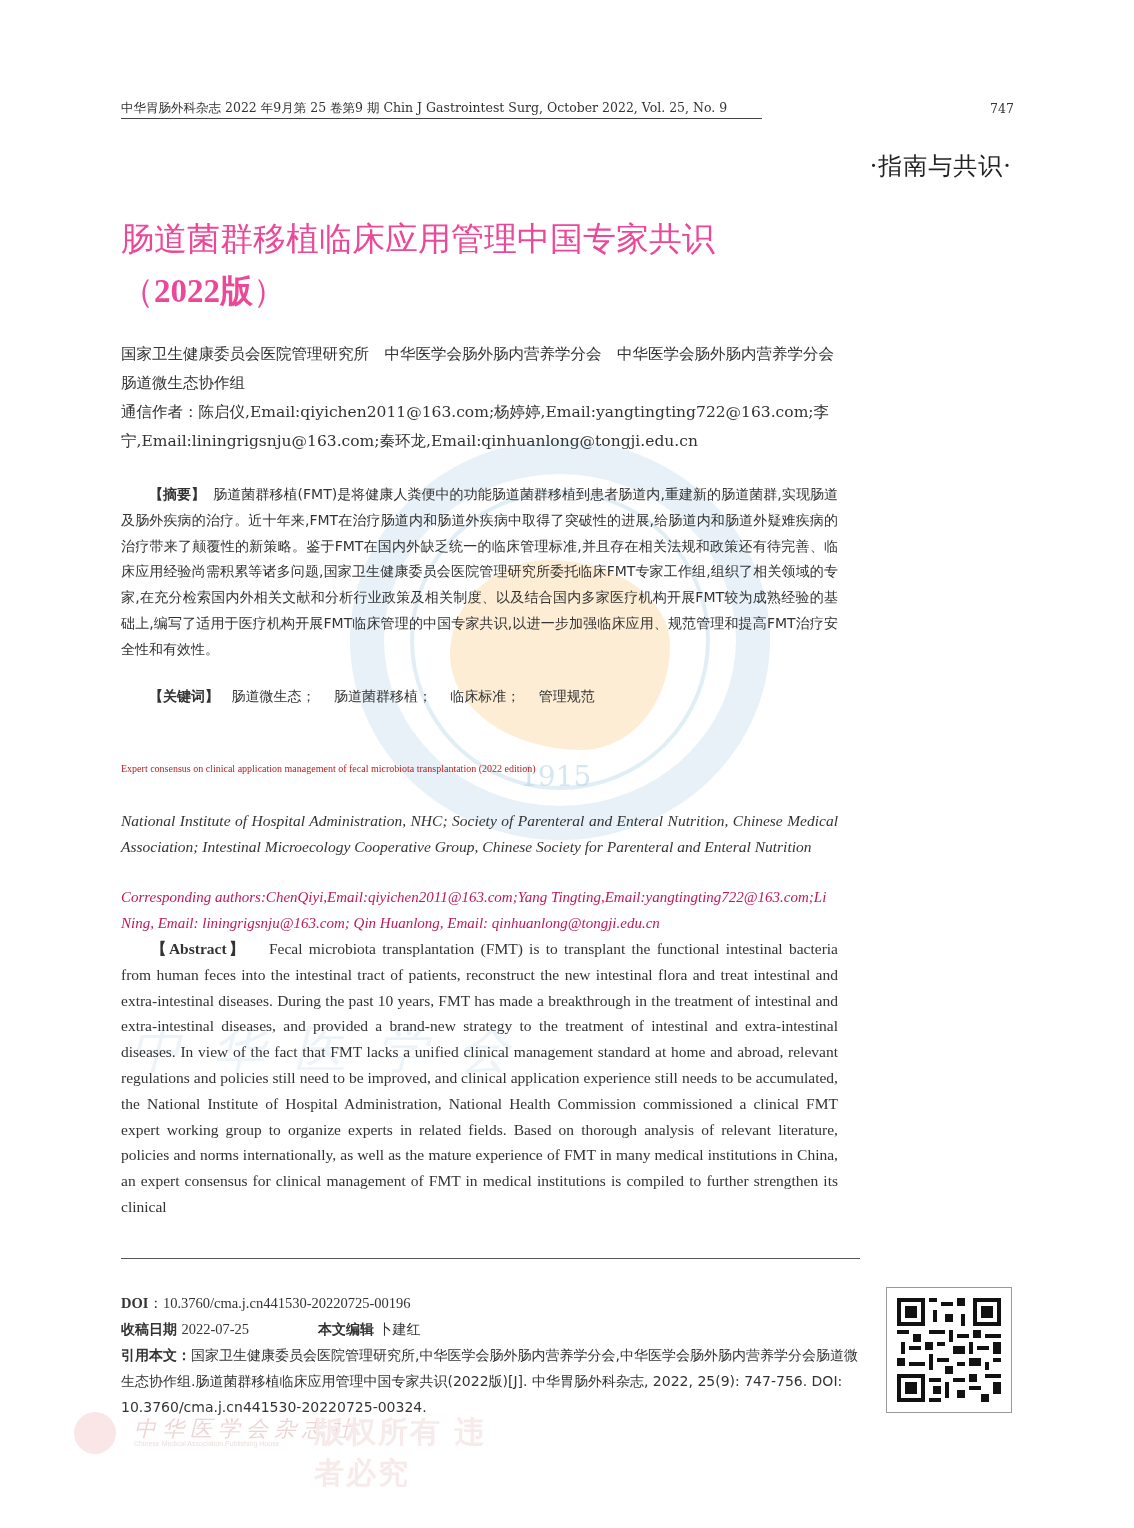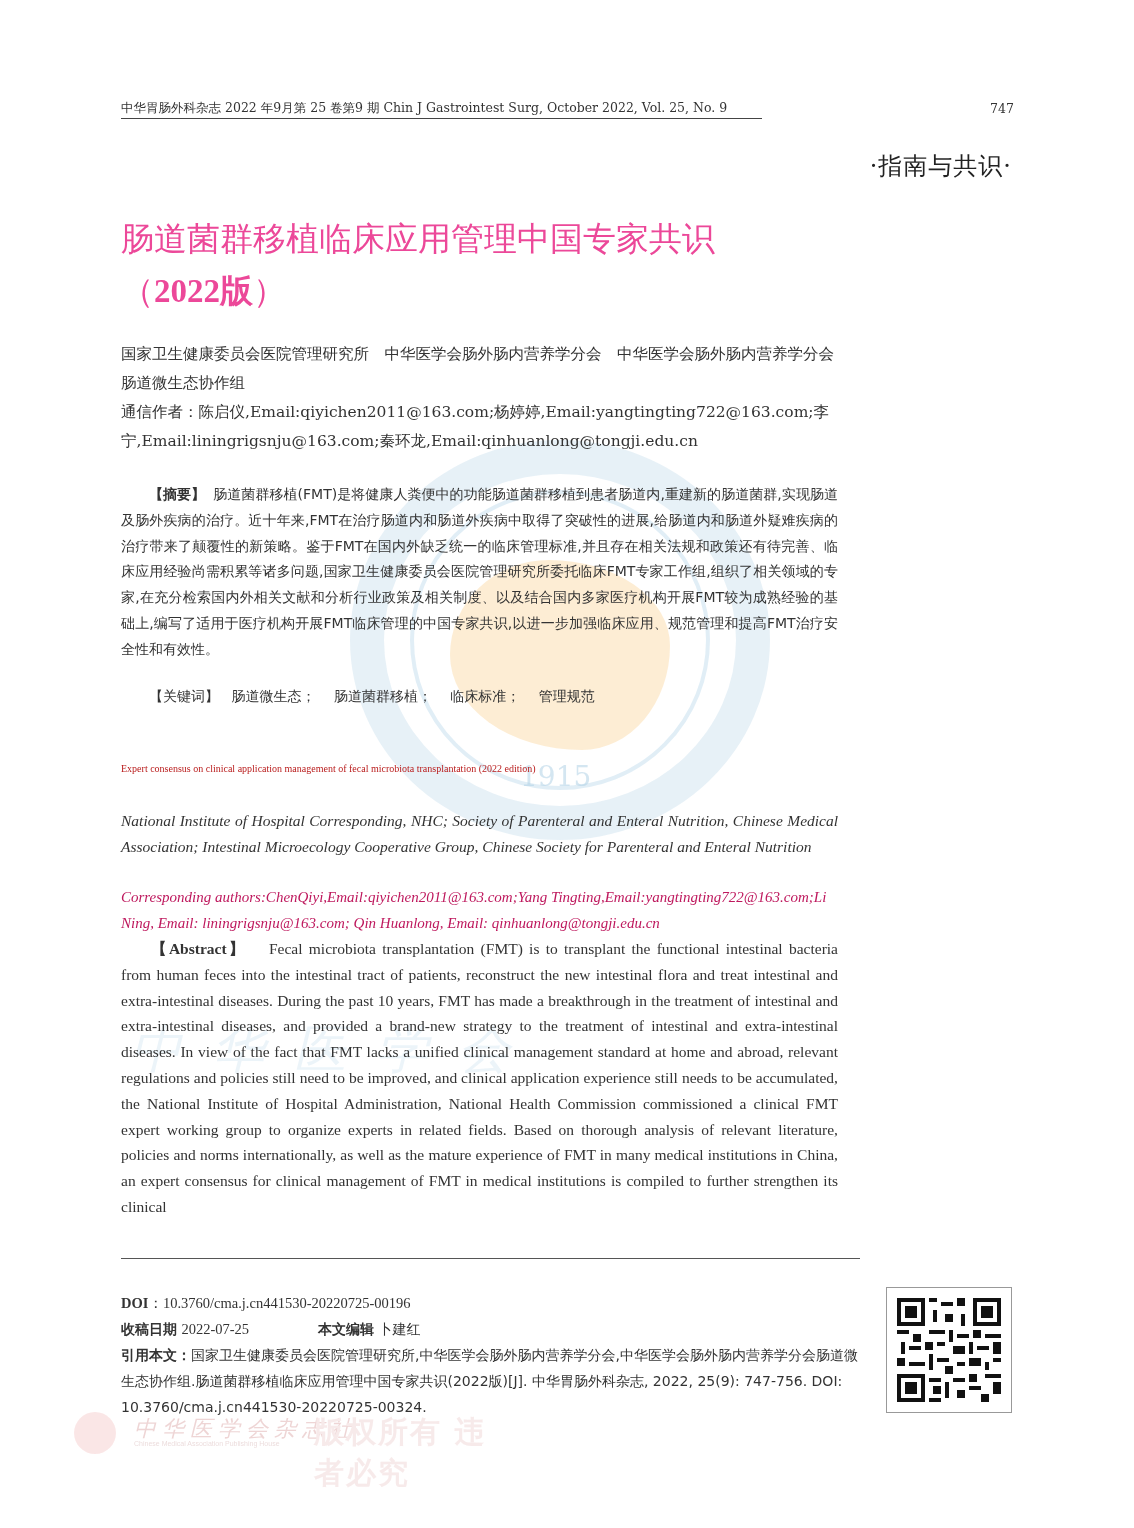--- a/index.html
+++ b/index.html
@@ -28,21 +28,21 @@
            font-size: 33px; line-height: 52px; color: #ec4899; font-weight: normal; }
   .title .edition { font-family: "Liberation Serif", serif; font-weight: bold; }
 
   .affil { position: absolute; left: 121px; top: 340px; width: 720px; font-size: 15.5px; line-height: 29px; color: #333; }
   .corr { position: absolute; left: 121px; top: 398px; width: 720px; font-size: 15.5px; line-height: 29px; color: #333; }
 
   .abs-cn { position: absolute; left: 121px; top: 482px; width: 717px; font-size: 14px; line-height: 25.8px;
             color: #333; text-align: justify; font-family: "DejaVu Sans", sans-serif; }
   .abs-cn .label { font-weight: bold; margin-left: 28px; margin-right: 8px; }
   .kw { position: absolute; left: 121px; top: 688px; font-size: 14px; color: #333; font-family: "DejaVu Sans", sans-serif; }
-  .kw .label { font-weight: normal; margin-left: 28px; margin-right: 8px; }
+  .kw .label { font-weight: bold; margin-left: 28px; margin-right: 8px; }
   .kw .item { margin-right: 14px; }
 
   .en-title { position: absolute; left: 121px; top: 756px; width: 717px; font-family: "Liberation Serif", serif;
               font-weight: normal; font-size: 10px; line-height: 26px; text-align: justify; color: #b91c1c; }
   .en-affil { position: absolute; left: 121px; top: 808px; width: 717px; font-family: "Liberation Serif", serif;
               font-style: italic; font-size: 15.5px; line-height: 25.8px; text-align: justify; color: #333; }
   .en-corr { position: absolute; left: 121px; top: 885px; width: 717px; font-family: "Liberation Serif", serif;
              font-style: italic; font-size: 15px; line-height: 25.8px; color: #be185d; word-break: break-all; }
 
   .abs-en { position: absolute; left: 121px; top: 936px; width: 717px; font-family: "Liberation Serif", serif;
@@ -99,21 +99,21 @@
 
 <div class="kw">
   <span class="label">【关键词】</span>
   <span class="item">肠道微生态；</span>
   <span class="item">肠道菌群移植；</span>
   <span class="item">临床标准；</span>
   <span class="item">管理规范</span>
 </div>
 
 <div class="en-title">Expert consensus on clinical application management of fecal microbiota transplantation (2022 edition)</div>
-<div class="en-affil">National Institute of Hospital Corresponding, NHC; Society of Parenteral and Enteral Nutrition, Chinese Medical Association; Intestinal Microecology Cooperative Group, Chinese Society for Parenteral and Enteral Nutrition</div>
+<div class="en-affil">National Institute of Hospital Administration, NHC; Society of Parenteral and Enteral Nutrition, Chinese Medical Association; Intestinal Microecology Cooperative Group, Chinese Society for Parenteral and Enteral Nutrition</div>
 <div class="en-corr">Corresponding authors:ChenQiyi,Email:qiyichen2011@163.com;Yang Tingting,Email:yangtingting722@163.com;Li Ning, Email: liningrigsnju@163.com; Qin Huanlong, Email: qinhuanlong@tongji.edu.cn</div>
 
 <div class="abs-en">
   <span class="label">【Abstract】</span><span>Fecal microbiota transplantation (FMT) is to transplant the functional intestinal bacteria from human feces into the intestinal tract of patients, reconstruct the new intestinal flora and treat intestinal and extra-intestinal diseases. During the past 10 years, FMT has made a breakthrough in the treatment of intestinal and extra-intestinal diseases, and provided a brand-new strategy to the treatment of intestinal and extra-intestinal diseases. In view of the fact that FMT lacks a unified clinical management standard at home and abroad, relevant regulations and policies still need to be improved, and clinical application experience still needs to be accumulated, the National Institute of Hospital Administration, National Health Commission commissioned a clinical FMT expert working group to organize experts in related fields. Based on thorough analysis of relevant literature, policies and norms internationally, as well as the mature experience of FMT in many medical institutions in China, an expert consensus for clinical management of FMT in medical institutions is compiled to further strengthen its clinical</span>
 </div>
 
 <div class="divider"></div>
 
 <div class="footer">
   <div>

